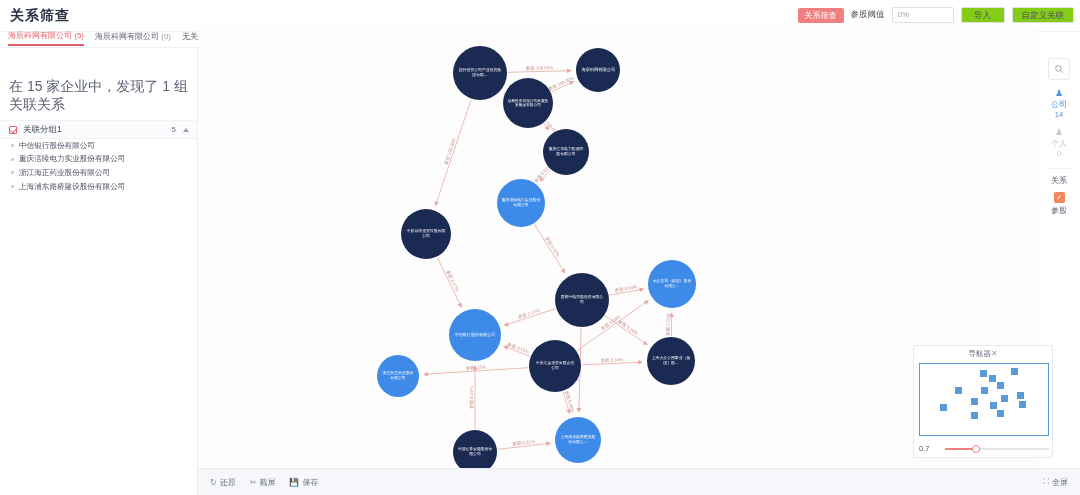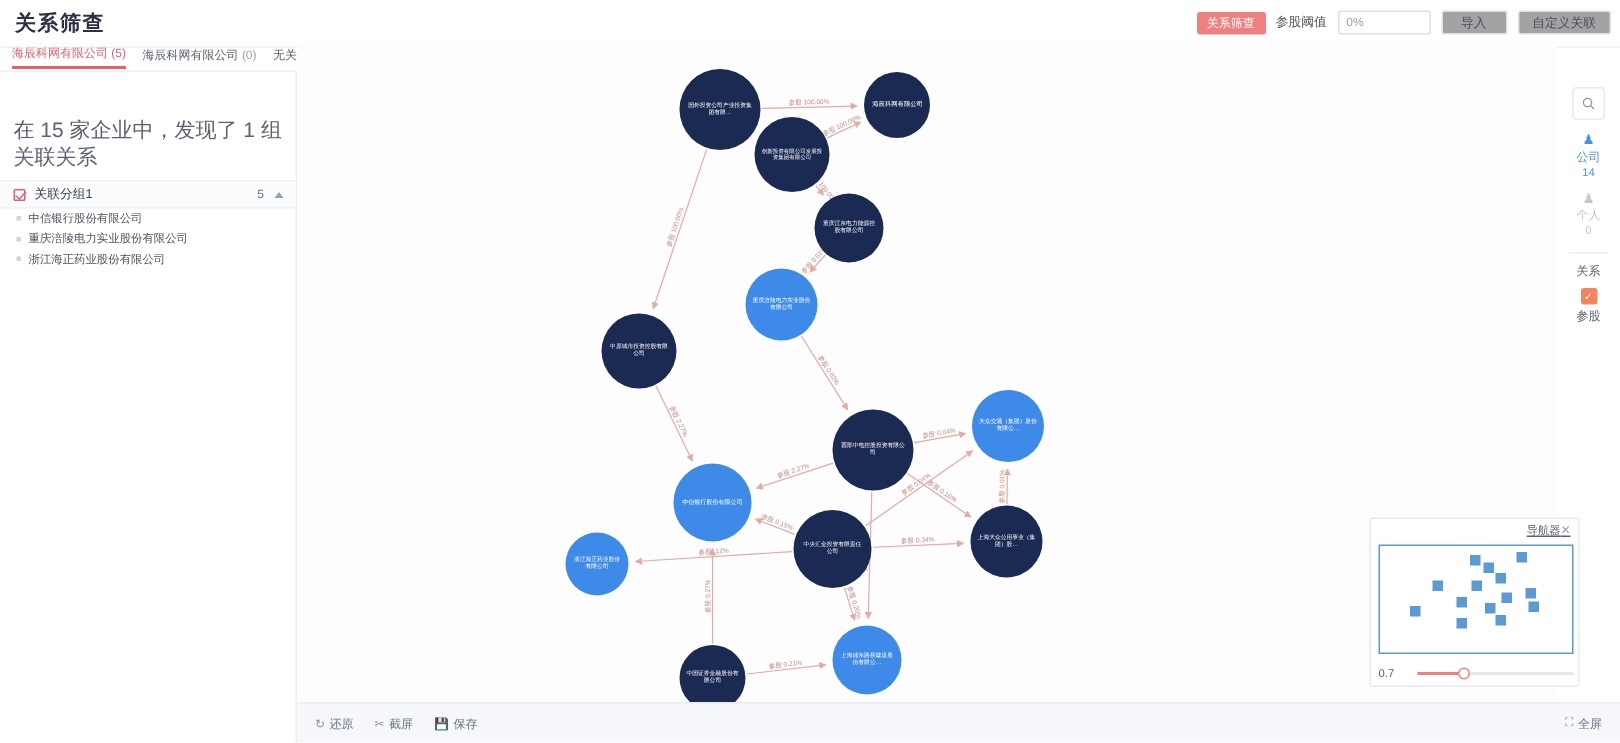--- a/index.html
+++ b/index.html
@@ -30,21 +30,21 @@
     font-size: 8px; line-height: 15px; color: #fff;
     background: #f08080; border: none; white-space: nowrap;
   }
   .thr-label { font-size: 8.5px; color: #555; white-space: nowrap; }
   .thr-input {
     width: 62px; height: 16px; border: 1px solid #dcdfe6; border-radius: 2px;
     background: #fff; font-size: 8px; color: #9aa0ab; padding: 0 5px; line-height: 14px;
   }
   .btn-line {
     height: 16px; min-width: 44px; padding: 0 9px; border: 1px solid #dcdfe6;
-    border-radius: 2px; background: #a3a3a3; font-size: 8.5px; color: #4a4f5c;
+    border-radius: 2px; background: #84cc16; font-size: 8.5px; color: #4a4f5c;
     line-height: 14px; text-align: center; white-space: nowrap;
   }
 
   
   .tabs {
     position: absolute; left: 0; top: 28px; width: 198px; height: 20px;
     display: flex; align-items: center; gap: 11px; padding-left: 8px;
     border-bottom: 1px solid #eceff3;
   }
   .tab { font-size: 8px; color: #5b6172; white-space: nowrap; padding-bottom: 3px; }
@@ -133,22 +133,22 @@
     display: flex; align-items: center; justify-content: center;
     color: #fff; font-size: 7px; margin: 5px 0 2px;
   }
 
   
   .navigator {
     position: absolute; left: 913px; top: 345px; width: 140px; height: 113px;
     border: 1px solid #e6e9ee; border-radius: 2px; background: #fff;
   }
   .nav-head {
-    height: 15px; display: flex; align-items: center; justify-content: flex-end;
-    padding: 0 5px; font-size: 7.5px; color: #5b6172; text-decoration: underline;
+    height: 15px; display: flex; align-items: center; justify-content: center;
+    padding: 0 5px; font-size: 7.5px; color: #5b6172;
   }
   .nav-close { font-size: 8px; color: #9aa0ab; }
   .nav-map {
     position: absolute; left: 5px; top: 17px; width: 130px; height: 73px;
     border: 1px solid #5b9bd5; background: #fff; overflow: hidden;
   }
   .nav-sq { position: absolute; width: 7px; height: 7px; background: #5b9bd5; }
   .nav-zoom {
     position: absolute; left: 5px; bottom: 4px; width: 130px;
     display: flex; align-items: center; gap: 16px;
@@ -216,20 +216,24 @@
         <span class="dot-sq"></span>
         <span>中信银行股份有限公司</span>
       </div>
       <div class="member">
         <span class="dot-sq"></span>
         <span>重庆涪陵电力实业股份有限公司</span>
       </div>
       <div class="member">
         <span class="dot-sq"></span>
         <span>浙江海正药业股份有限公司</span>
+      </div>
+      <div class="member">
+        <span class="dot-sq"></span>
+        <span>上海浦东路桥建设股份有限公司</span>
       </div>
     </div>
   </div>
 
   <div class="canvas">
     <svg class="graph-svg" id="graph-svg" viewBox="0 0 840 440">
       <defs>
         <marker id="arw" markerWidth="6" markerHeight="6" refX="5" refY="3" orient="auto">
           <path d="M0,0 L6,3 L0,6 Z" fill="#e8a9a0"></path>
         </marker>

